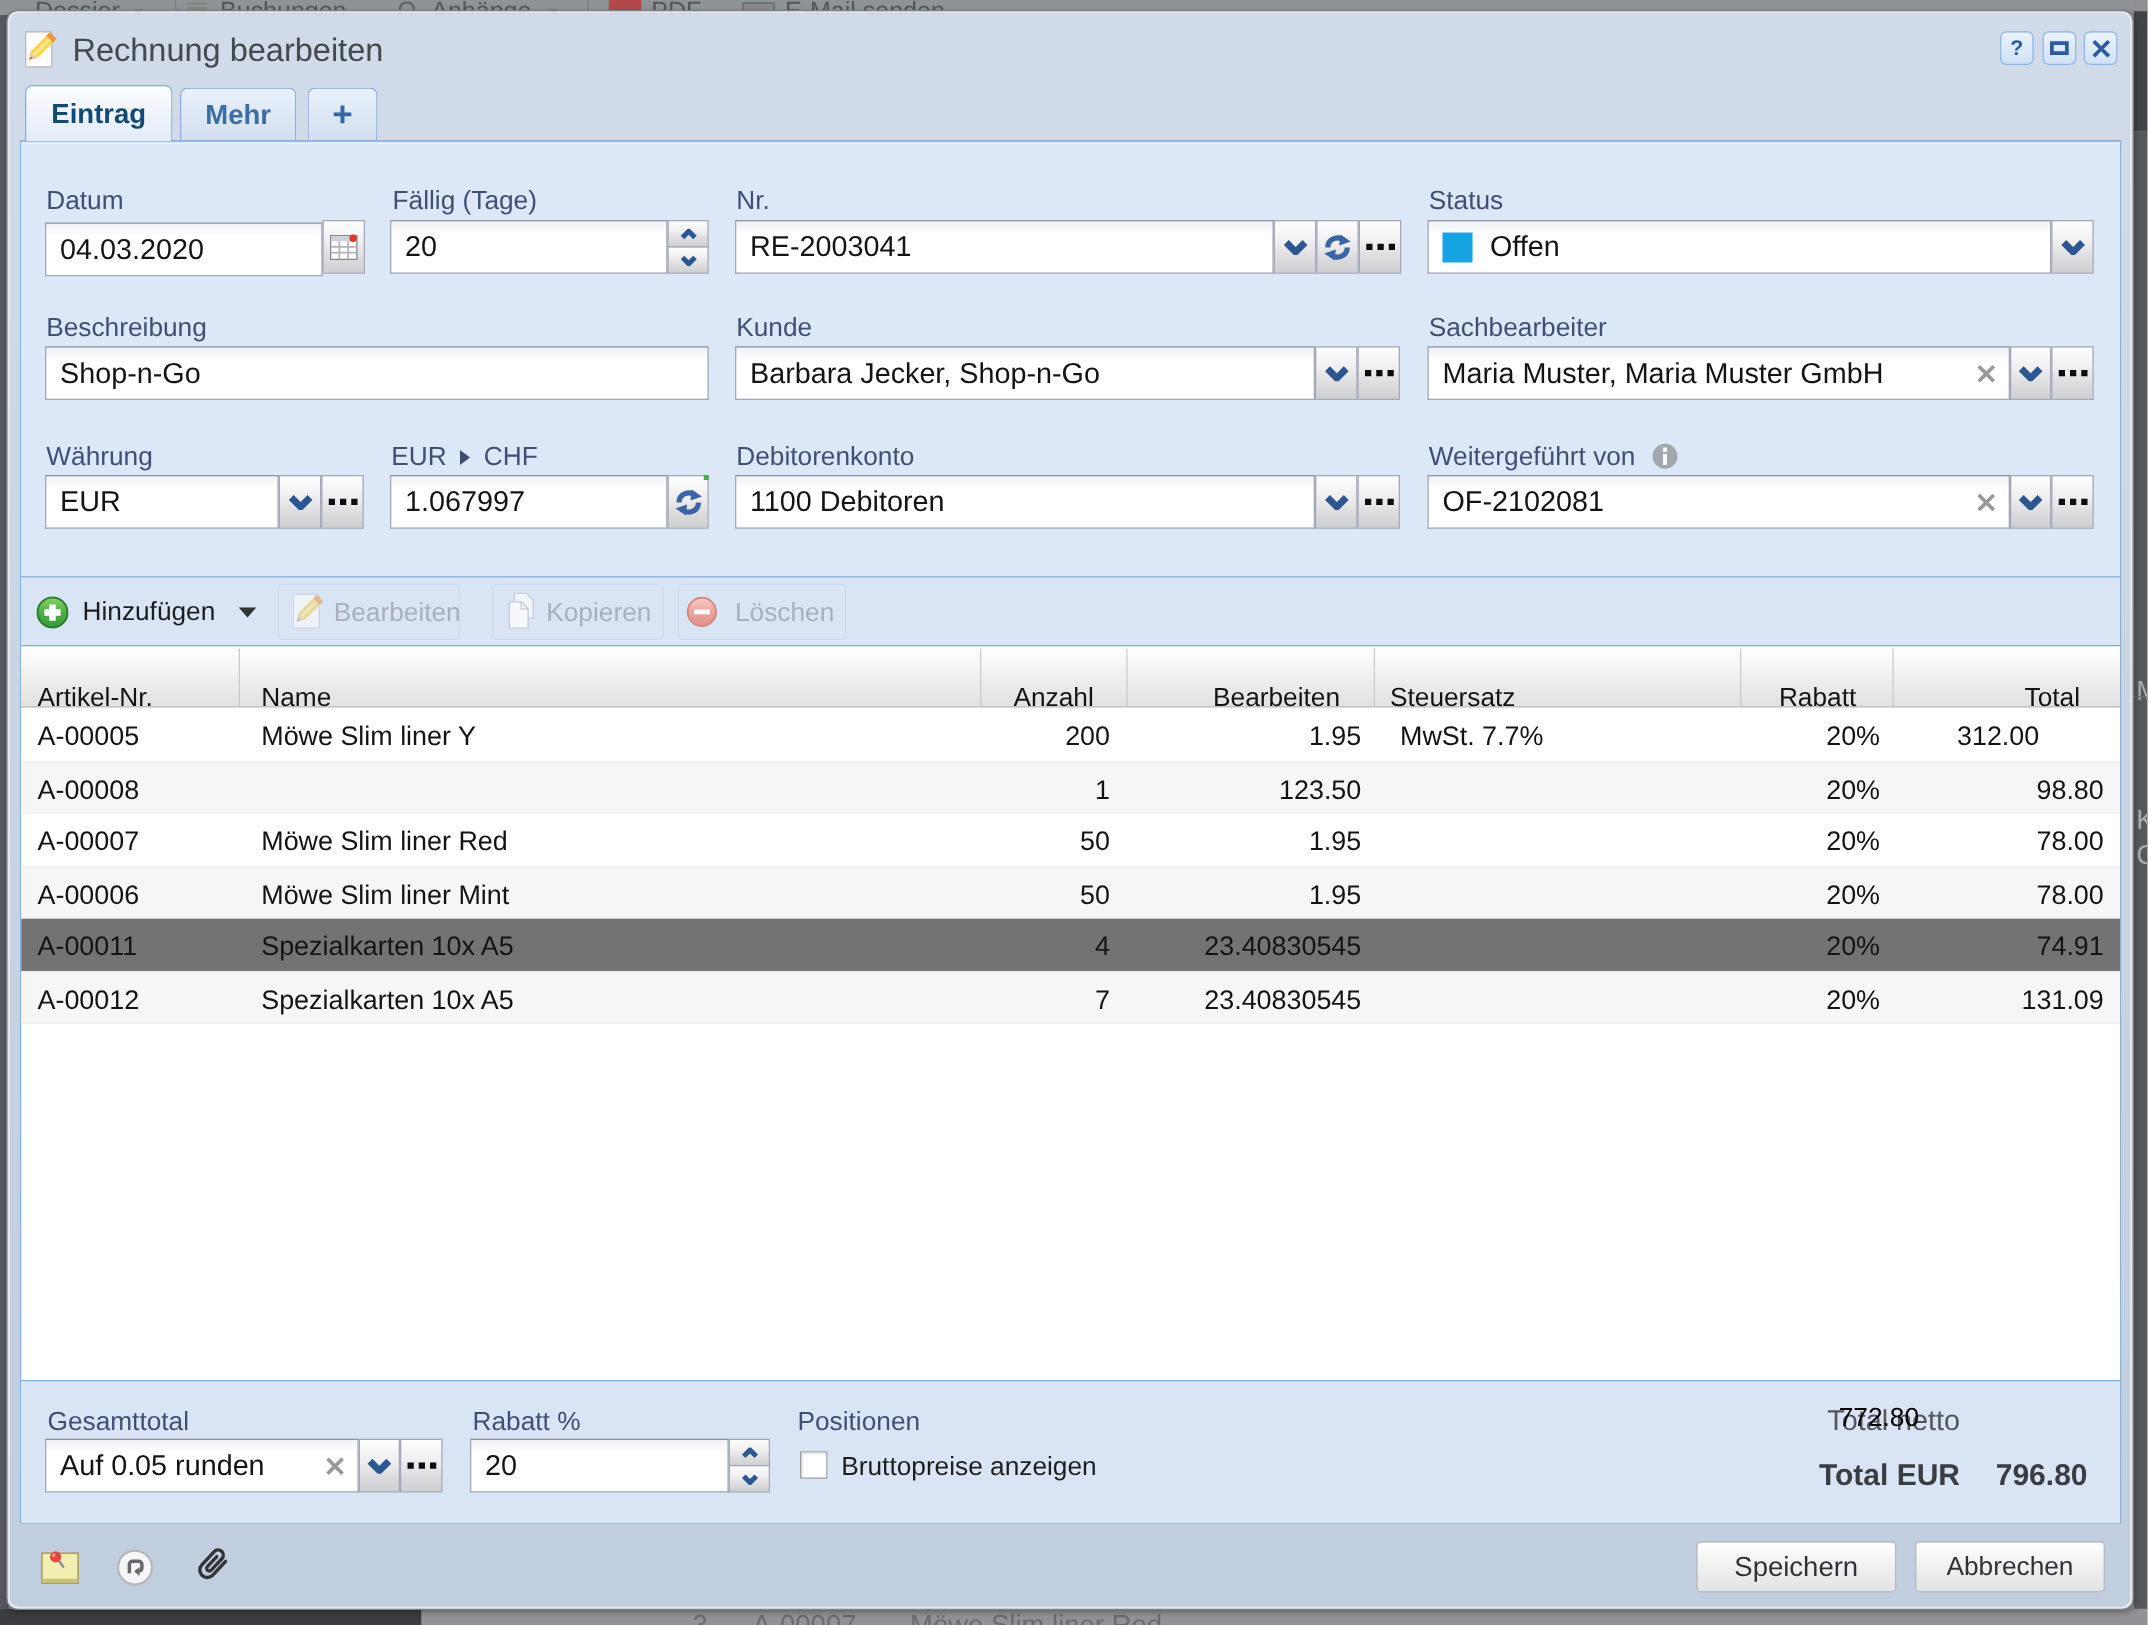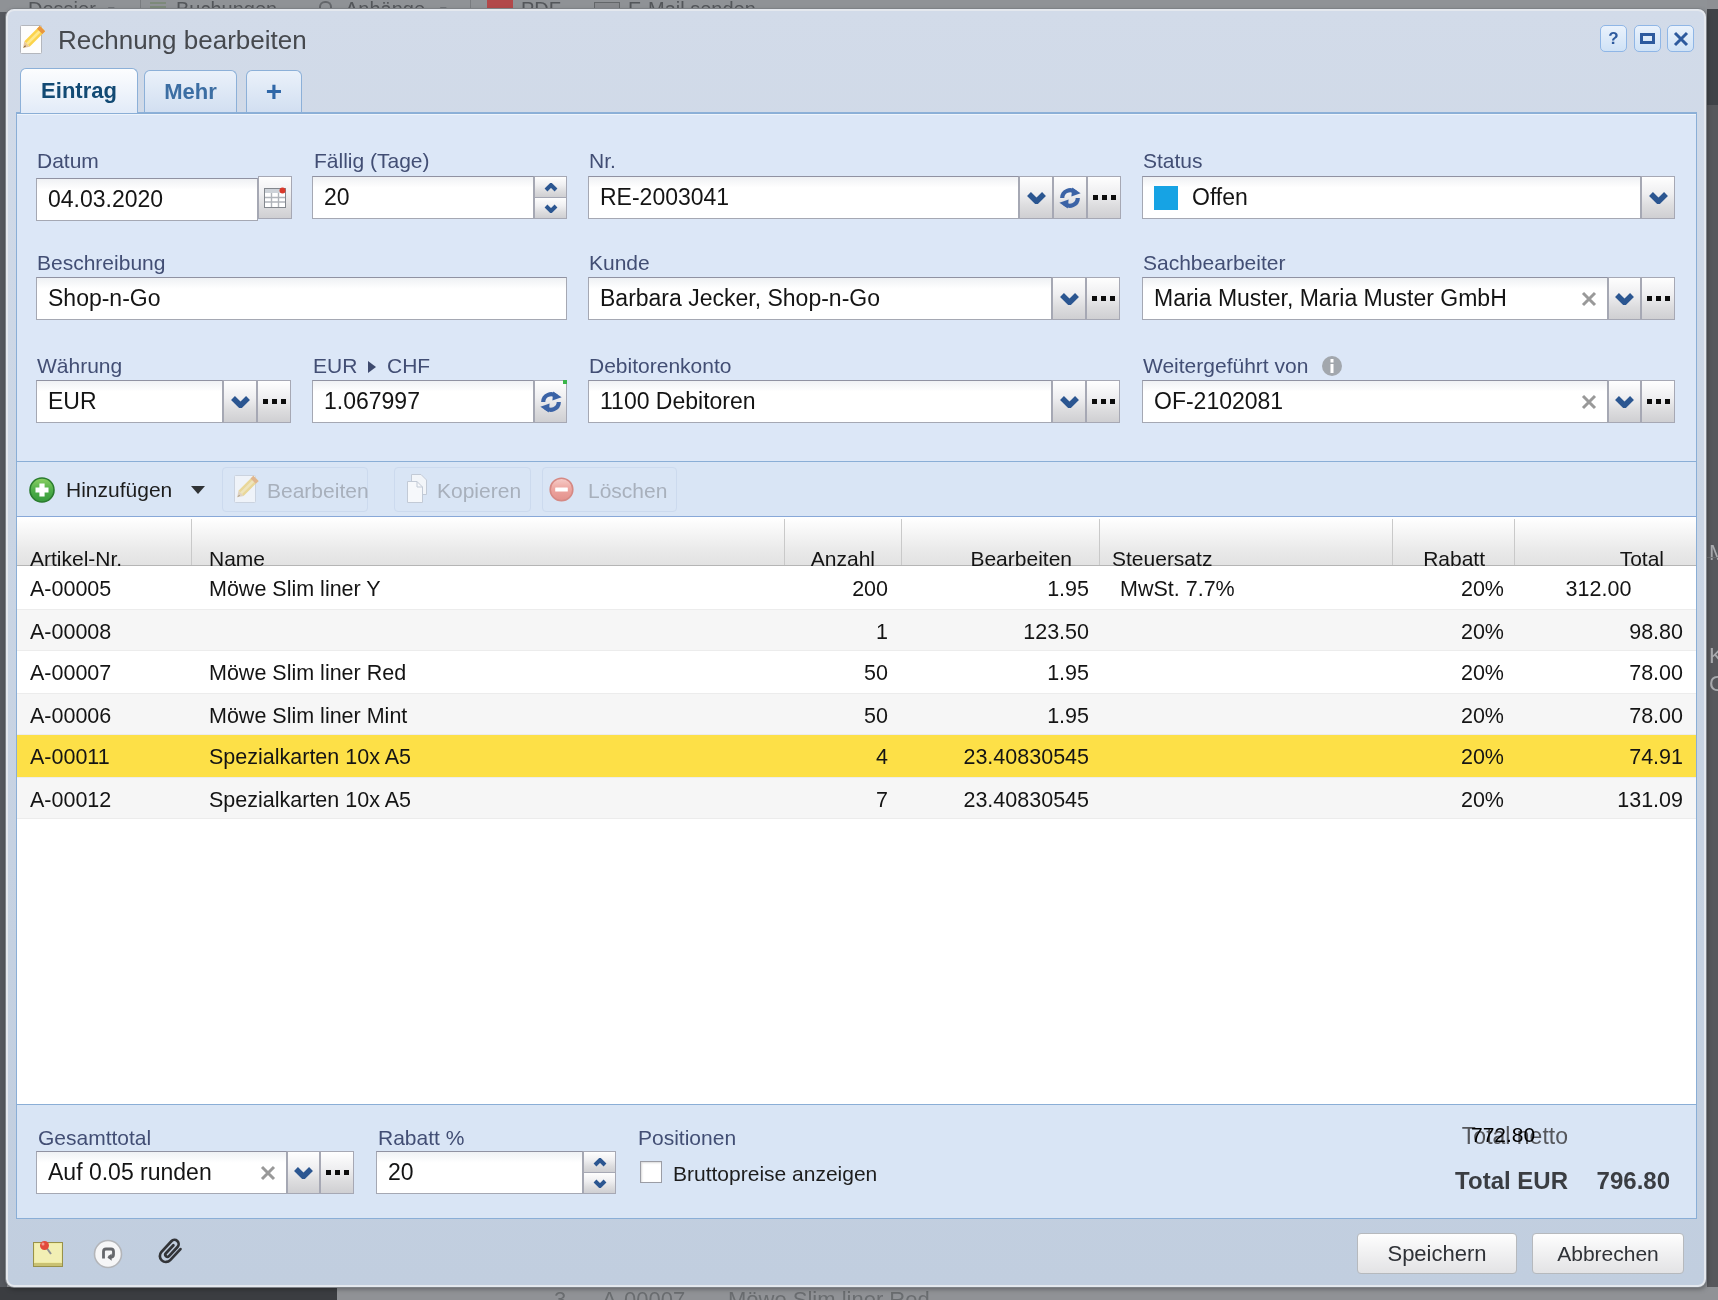--- a/index.html
+++ b/index.html
@@ -381,21 +381,21 @@
   </div>
     <div class="abs row" style="top:693px;background:#f6f6f6;border-top:1px solid #ececec;border-bottom:1px solid #ececec;">
     <div class="cell abs" style="left:13px;top:10px">A-00006</div>
     <div class="cell abs" style="left:192px;top:10px">Möwe Slim liner Mint</div>
     <div class="cell abs" style="left:767px;top:10px;width:104px;text-align:right">50</div>
     <div class="cell abs" style="left:884px;top:10px;width:188px;text-align:right">1.95</div>
     <div class="cell abs" style="left:1103px;top:10px"></div>
     <div class="cell abs" style="left:1375px;top:10px;width:112px;text-align:right">20%</div>
     <div class="cell abs" style="left:1497px;top:10px;width:169px;text-align:right">78.00</div>
   </div>
-    <div class="abs row" style="top:735px;background:#fde047;">
+    <div class="abs row" style="top:735px;background:#737373;">
     <div class="cell abs" style="left:13px;top:10px">A-00011</div>
     <div class="cell abs" style="left:192px;top:10px">Spezialkarten 10x A5</div>
     <div class="cell abs" style="left:767px;top:10px;width:104px;text-align:right">4</div>
     <div class="cell abs" style="left:884px;top:10px;width:188px;text-align:right">23.40830545</div>
     <div class="cell abs" style="left:1103px;top:10px"></div>
     <div class="cell abs" style="left:1375px;top:10px;width:112px;text-align:right">20%</div>
     <div class="cell abs" style="left:1497px;top:10px;width:169px;text-align:right">74.91</div>
   </div>
     <div class="abs row" style="top:777px;background:#f6f6f6;border-top:1px solid #ececec;border-bottom:1px solid #ececec;">
     <div class="cell abs" style="left:13px;top:10px">A-00012</div>

